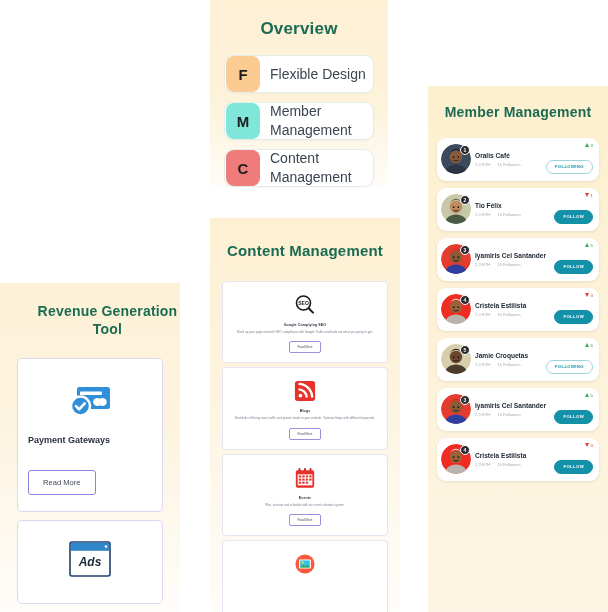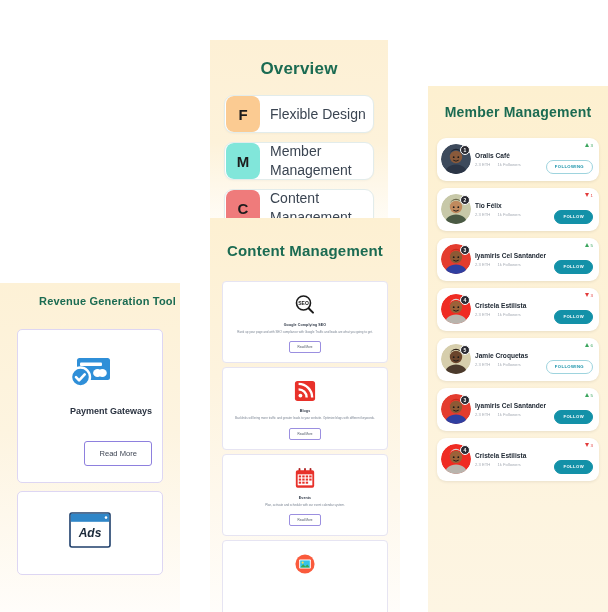--- a/index.html
+++ b/index.html
@@ -18,21 +18,20 @@
     font-weight: bold;
     text-align: center;
     letter-spacing: .2px;
     line-height: 1.25;
   }
 
   
   #overview-panel {
     left: 210px; top: 0; width: 178px; height: 186px;
     background: linear-gradient(180deg,#fdf0d5 0%, #fdf2da 55%, #fffdf8 100%);
-    margin-top: 40px;
   }
   #overview-panel .panel-title { font-size: 17px; margin-top: 18px; }
   .ov-list { margin: 16px 14px 0 14px; display: flex; flex-direction: column; gap: 9px; }
   .ov-item {
     display: flex; align-items: center;
     background: #ffffff;
     border: 1px solid #e2eceb;
     border-radius: 9px;
     height: 38px;
     overflow: hidden;
@@ -123,28 +122,28 @@
     border-radius: 9px; padding: 3.5px 8px; white-space: nowrap;
   }
   .mm-btn.follow { background: #1391a8; color: #fff; border: 1px solid #1391a8; }
   .mm-btn.following { background: #fff; color: #1391a8; border: 1px solid #9ed4de; }
 
   
   #revenue-panel {
     left: 0; top: 283px; width: 180px; height: 329px;
     background: linear-gradient(180deg,#fdf1d6 0%, #fdf4e0 45%, #fffdfa 100%);
   }
-  #revenue-panel .panel-title { font-size: 11px; margin-top: 12px; padding-left: 35px; }
+  #revenue-panel .panel-title { font-size: 14px; margin-top: 20px; padding-left: 35px; }
   .rv-list { margin: 20px 17px 0 17px; display:flex; flex-direction: column; gap: 8px; }
   .rv-card {
     background: #fff;
     border: 1px solid #ddd6f3;
     border-radius: 5px;
     padding: 22px 10px 16px 10px;
-    text-align: right;
+    text-align: left;
   }
   .rv-icon { height: 40px; display:flex; align-items:center; justify-content:center; margin-bottom: 14px; font-style: italic; }
   .rv-title { font-size: 9px; font-weight: bold; color: #2a3240; margin-bottom: 9px; }
   .rv-desc { font-size: 7.4px; color: #6f7886; line-height: 1.75; }
   .rv-btn {
     display:inline-block; margin-top: 16px;
     border: 1px solid #8e80de; border-radius: 3px;
     padding: 7px 14px; font-size: 7.6px; color: #3f4654; background: #fff;
   }
   .rv-card.ads { padding: 18px 10px 10px 10px; }

